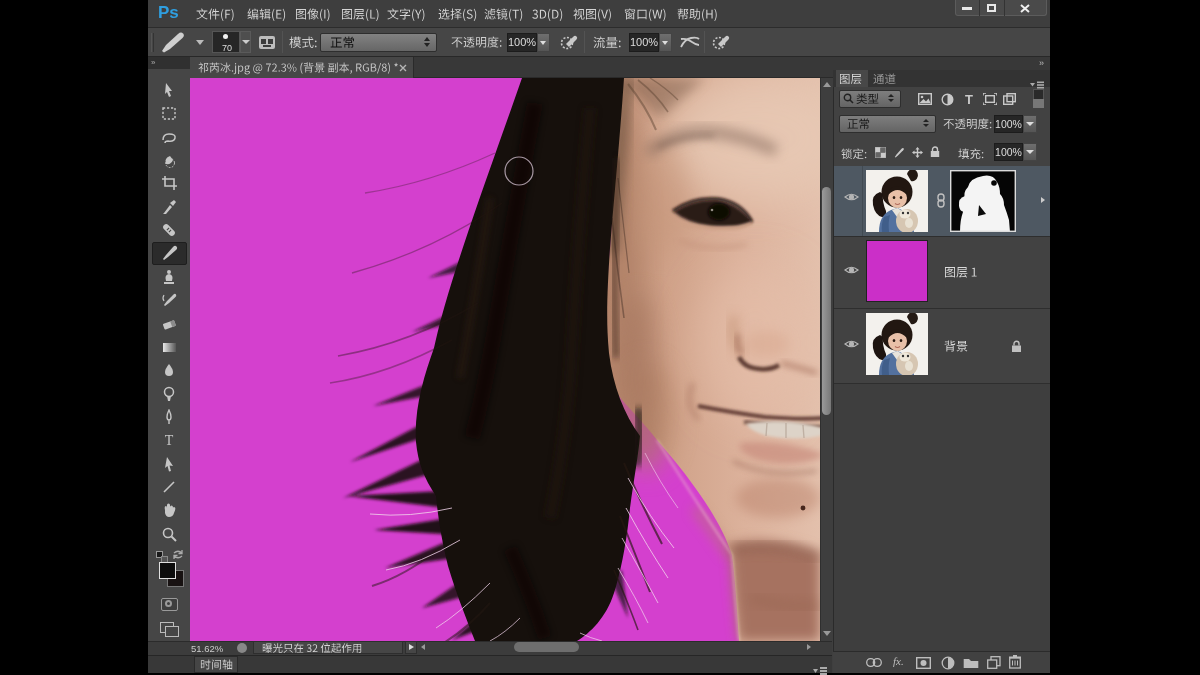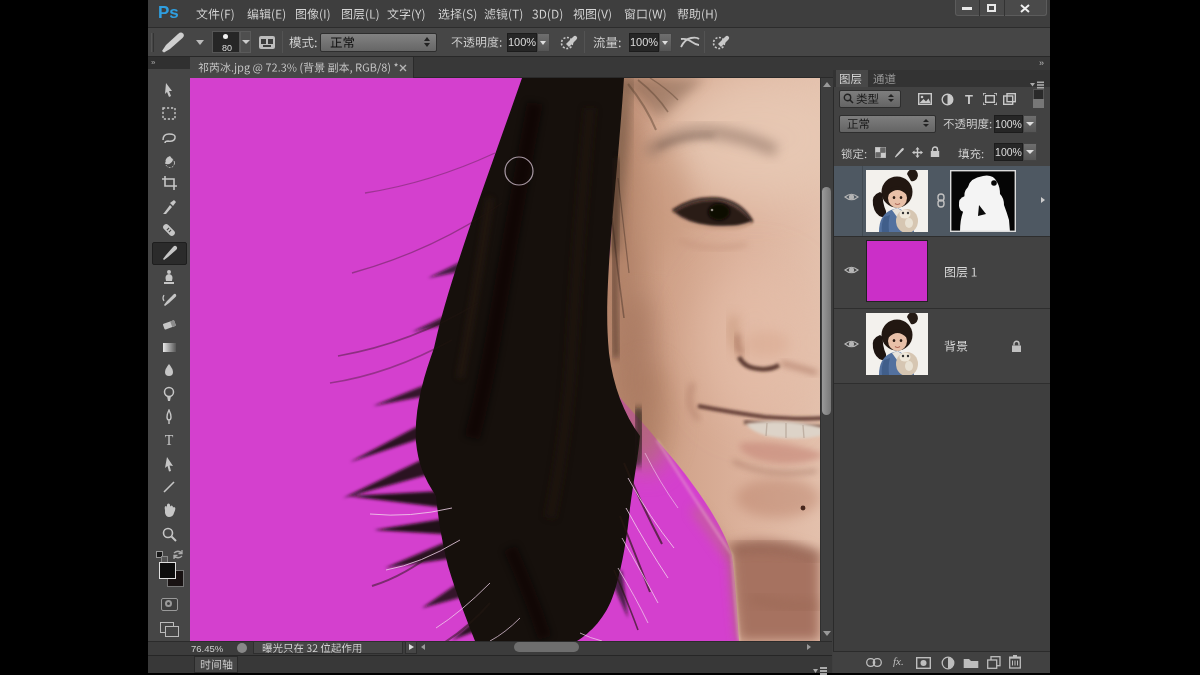--- a/index.html
+++ b/index.html
@@ -51,21 +51,21 @@
     <path d="M1 1 L9 8 M9 1 L1 8" stroke="#efefef" stroke-width="2"></path>
   </svg>
 <div class="abs" style="left:148px;top:28px;width:902px;height:29px;background:#464646;border-bottom:1px solid #282828"></div>
 <div class="abs" style="left:151px;top:33px;width:3px;height:19px;border-left:1px solid #555;border-right:1px solid #333"></div>
 <svg class="abs" style="left:158px;top:31px" width="32" height="23" viewBox="0 0 32 23">
 <path d="M4 20 L8 14 L20 3 Q23 0.5 25 2.5 Q27 4.5 24.5 7 L12 18 L6 21.5 Z" fill="#cfcfcf"></path>
   </svg>
 <div class="abs" style="left:196px;top:40px;width:0;height:0;border-left:4px solid transparent;border-right:4px solid transparent;border-top:5px solid #bbb"></div>
 <div class="abs" style="left:212px;top:31px;width:28px;height:22px;background:#262626;border:1px solid #555"></div>
 <div class="abs" style="left:223px;top:34px;width:5px;height:5px;border-radius:50%;background:#f2f2f2"></div>
-<div class="abs" style="left:219px;top:43px;width:16px;height:9px;color:#ddd;font-size:9px;text-align:center">80</div>
+<div class="abs" style="left:219px;top:43px;width:16px;height:9px;color:#ddd;font-size:9px;text-align:center">70</div>
 <div class="abs" style="left:240px;top:31px;width:11px;height:22px;background:#4e4e4e;border:1px solid #5a5a5a"></div>
 <div class="abs" style="left:242px;top:40px;width:0;height:0;border-left:4px solid transparent;border-right:4px solid transparent;border-top:4px solid #ccc"></div>
 <svg class="abs" style="left:258px;top:34px" width="18" height="17" viewBox="0 0 18 17">
 <rect x="1" y="2" width="16" height="13" rx="2" fill="#bdbdbd"></rect>
     <rect x="3" y="5" width="5" height="5" fill="#3c3c3c"></rect>
     <rect x="10" y="5" width="5" height="5" fill="#3c3c3c"></rect>
     <rect x="5" y="11" width="8" height="2" fill="#3c3c3c"></rect>
   </svg>
 <div class="abs" style="left:282px;top:31px;width:1px;height:22px;background:#333;border-right:1px solid #535353"></div>
 <svg style="position:absolute;left:289px;top:34px" width="30" height="18" viewBox="0 -13.1 30 18">
@@ -343,21 +343,21 @@
 
 <circle cx="329" cy="93" r="14" fill="none" stroke="#b9a8b6" stroke-width="1.2" opacity="0.9"></circle>
 </svg>
 
 </div>
 <div class="abs" style="left:820px;top:78px;width:13px;height:563px;background:#3e3e3e;border-left:1px solid #2f2f2f"></div>
 <div class="abs" style="left:823px;top:82px;width:0;height:0;border-left:4px solid transparent;border-right:4px solid transparent;border-bottom:5px solid #999"></div>
 <div class="abs" style="left:823px;top:631px;width:0;height:0;border-left:4px solid transparent;border-right:4px solid transparent;border-top:5px solid #999"></div>
 <div class="abs" style="left:822px;top:187px;width:9px;height:228px;background:linear-gradient(90deg,#9a9a9a,#787878);border-radius:5px"></div>
 <div class="abs" style="left:148px;top:641px;width:684px;height:14px;background:#3c3c3c;border-top:1px solid #2b2b2b"></div>
-<div class="abs" style="left:191px;top:643px;width:44px;height:11px;color:#ccc;font-size:9.5px">76.45%</div>
+<div class="abs" style="left:191px;top:643px;width:44px;height:11px;color:#ccc;font-size:9.5px">51.62%</div>
 <div class="abs" style="left:237px;top:643px;width:10px;height:10px;border-radius:50%;background:#888"></div>
 <div class="abs" style="left:253px;top:641px;width:150px;height:13px;background:#464646;border:1px solid #2e2e2e"></div>
 <svg style="position:absolute;left:262px;top:641px" width="102" height="15" viewBox="0 -11.0 102 15">
     <path d="M4.9 -6.8H8.6V-6.2H4.9ZM4.9 -7.9H8.6V-7.3H4.9ZM4.7 -1.8C5.0 -1.6 5.3 -1.2 5.5 -0.9L6.0 -1.3C5.8 -1.5 5.5 -1.9 5.2 -2.1ZM2.6 -4.3V-1.9H1.4V-4.3ZM2.6 -5.1H1.4V-7.4H2.6ZM0.8 -8.1V-0.4H1.4V-1.2H3.3V-8.1ZM3.9 -5.0V-4.4H5.2V-3.7H3.6V-3.1H5.1C4.6 -2.6 3.9 -2.2 3.3 -2.0C3.4 -1.9 3.6 -1.6 3.7 -1.5C4.4 -1.8 5.3 -2.4 5.8 -3.1H7.8C8.3 -2.5 9.0 -1.8 9.7 -1.4C9.8 -1.6 10.0 -1.8 10.1 -1.9C9.6 -2.2 8.9 -2.6 8.5 -3.1H10.0V-3.7H8.4V-4.4H9.7V-5.0H8.4V-5.6H9.4V-8.5H4.2V-5.6H5.2V-5.0ZM5.9 -5.6H7.7V-5.0H5.9ZM5.9 -3.7V-4.4H7.7V-3.7ZM8.3 -2.1C8.1 -1.8 7.6 -1.4 7.3 -1.1L7.1 -1.2V-2.8H6.4V-1.2C5.3 -0.8 4.2 -0.4 3.5 -0.1L3.7 0.5C4.5 0.2 5.5 -0.2 6.4 -0.7V0.1C6.4 0.2 6.4 0.3 6.2 0.3C6.1 0.3 5.7 0.3 5.2 0.3C5.3 0.4 5.4 0.7 5.4 0.8C6.1 0.8 6.5 0.8 6.8 0.7C7.0 0.7 7.1 0.5 7.1 0.1V-0.6C7.9 -0.3 8.7 0.2 9.3 0.5L9.6 -0.0C9.2 -0.3 8.5 -0.6 7.8 -0.9C8.1 -1.2 8.5 -1.5 8.8 -1.8Z M11.9 -8.0C12.5 -7.2 13.0 -6.1 13.2 -5.4L14.0 -5.7C13.8 -6.4 13.2 -7.5 12.7 -8.3ZM18.8 -8.4C18.6 -7.6 18.0 -6.4 17.5 -5.7L18.2 -5.4C18.7 -6.1 19.2 -7.2 19.7 -8.1ZM15.3 -8.8V-4.8H11.1V-4.1H13.9C13.7 -2.1 13.3 -0.6 10.9 0.2C11.0 0.3 11.3 0.6 11.4 0.8C14.0 -0.0 14.5 -1.8 14.7 -4.1H16.7V-0.3C16.7 0.6 16.9 0.8 17.9 0.8C18.0 0.8 19.2 0.8 19.4 0.8C20.3 0.8 20.5 0.4 20.6 -1.4C20.4 -1.4 20.0 -1.6 19.8 -1.7C19.8 -0.2 19.7 0.1 19.3 0.1C19.1 0.1 18.1 0.1 17.9 0.1C17.5 0.1 17.5 0.0 17.5 -0.3V-4.1H20.5V-4.8H16.1V-8.8Z M27.2 -1.9C28.3 -1.1 29.6 0.1 30.2 0.8L30.9 0.4C30.3 -0.4 28.9 -1.5 27.9 -2.3ZM24.5 -2.3C23.9 -1.4 22.6 -0.3 21.5 0.3C21.7 0.5 22.0 0.7 22.1 0.9C23.3 0.2 24.5 -0.9 25.3 -2.0ZM23.5 -7.3H29.0V-4.0H23.5ZM22.7 -8.0V-3.3H29.9V-8.0Z M35.6 -8.8C35.5 -8.3 35.3 -7.7 35.0 -7.2H32.2V-6.4H34.7C34.0 -5.1 33.1 -3.8 31.9 -3.0C32.0 -2.8 32.2 -2.5 32.3 -2.3C32.7 -2.6 33.2 -3.0 33.5 -3.3V0.8H34.3V-4.3C34.8 -4.9 35.2 -5.7 35.6 -6.4H41.4V-7.2H35.9C36.1 -7.7 36.3 -8.1 36.4 -8.6ZM37.8 -5.9V-3.9H35.4V-3.1H37.8V-0.1H35.0V0.6H41.3V-0.1H38.6V-3.1H41.0V-3.9H38.6V-5.9Z M47.1 0.1C48.5 0.1 49.6 -0.7 49.6 -2.1C49.6 -3.1 48.9 -3.8 48.0 -4.0V-4.1C48.8 -4.3 49.3 -5.0 49.3 -5.9C49.3 -7.1 48.4 -7.8 47.1 -7.8C46.2 -7.8 45.5 -7.4 44.9 -6.9L45.5 -6.3C45.9 -6.8 46.4 -7.1 47.1 -7.1C47.9 -7.1 48.4 -6.6 48.4 -5.8C48.4 -5.0 47.8 -4.4 46.2 -4.4V-3.6C48.0 -3.6 48.6 -3.0 48.6 -2.1C48.6 -1.2 48.0 -0.7 47.1 -0.7C46.2 -0.7 45.6 -1.1 45.2 -1.5L44.7 -0.9C45.2 -0.4 45.9 0.1 47.1 0.1Z M50.6 0.0H55.5V-0.8H53.4C53.0 -0.8 52.5 -0.8 52.1 -0.8C53.9 -2.5 55.1 -4.0 55.1 -5.6C55.1 -6.9 54.2 -7.8 52.9 -7.8C51.9 -7.8 51.2 -7.4 50.6 -6.7L51.2 -6.2C51.6 -6.7 52.1 -7.1 52.8 -7.1C53.7 -7.1 54.2 -6.4 54.2 -5.5C54.2 -4.2 53.1 -2.7 50.6 -0.6Z M62.2 -6.9V-6.1H68.0V-6.9ZM62.9 -5.3C63.2 -3.9 63.6 -1.9 63.6 -0.8L64.4 -1.1C64.3 -2.1 64.0 -4.0 63.6 -5.5ZM64.3 -8.7C64.5 -8.2 64.8 -7.5 64.8 -7.0L65.6 -7.3C65.5 -7.7 65.3 -8.4 65.1 -8.9ZM61.8 -0.4V0.4H68.4V-0.4H66.2C66.6 -1.8 67.0 -3.8 67.3 -5.4L66.5 -5.6C66.3 -4.0 65.9 -1.8 65.5 -0.4ZM61.4 -8.8C60.8 -7.2 59.8 -5.6 58.8 -4.6C58.9 -4.4 59.1 -4.0 59.2 -3.8C59.6 -4.2 59.9 -4.6 60.2 -5.1V0.8H61.0V-6.3C61.4 -7.0 61.8 -7.8 62.1 -8.6Z M69.9 -4.1C69.9 -2.2 69.8 -0.5 69.1 0.6C69.3 0.6 69.7 0.8 69.8 0.9C70.1 0.3 70.3 -0.4 70.4 -1.2C71.2 0.2 72.5 0.6 74.7 0.6H78.7C78.8 0.3 78.9 -0.0 79.1 -0.2C78.4 -0.2 75.2 -0.2 74.7 -0.2C73.7 -0.2 72.9 -0.3 72.3 -0.5V-2.6H74.0V-3.3H72.3V-4.9H74.1V-5.6H72.1V-6.9H73.9V-7.6H72.1V-8.8H71.4V-7.6H69.6V-6.9H71.4V-5.6H69.4V-4.9H71.6V-0.9C71.1 -1.2 70.8 -1.8 70.6 -2.6C70.6 -3.0 70.6 -3.5 70.6 -4.0ZM74.6 -5.4V-2.0C74.6 -1.1 74.9 -0.9 75.9 -0.9C76.1 -0.9 77.5 -0.9 77.7 -0.9C78.6 -0.9 78.9 -1.2 79.0 -2.7C78.8 -2.8 78.4 -2.9 78.3 -3.1C78.2 -1.8 78.1 -1.6 77.7 -1.6C77.4 -1.6 76.2 -1.6 76.0 -1.6C75.5 -1.6 75.4 -1.6 75.4 -2.0V-4.7H77.6V-4.5H78.4V-8.3H74.5V-7.6H77.6V-5.4Z M84.9 -8.7C84.4 -7.2 83.5 -5.6 82.6 -4.6C82.7 -4.5 83.0 -4.2 83.2 -4.1C83.7 -4.7 84.2 -5.5 84.7 -6.3H85.4V0.8H86.2V-1.7H89.4V-2.5H86.2V-4.1H89.2V-4.8H86.2V-6.3H89.5V-7.1H85.1C85.3 -7.5 85.5 -8.0 85.6 -8.5ZM82.4 -8.8C81.8 -7.2 80.8 -5.6 79.7 -4.6C79.9 -4.4 80.1 -4.0 80.2 -3.8C80.6 -4.2 80.9 -4.6 81.2 -5.1V0.8H82.0V-6.3C82.4 -7.0 82.8 -7.8 83.1 -8.5Z M91.5 -8.1V-4.3C91.5 -2.8 91.4 -0.9 90.2 0.4C90.4 0.5 90.7 0.7 90.8 0.9C91.6 0.0 92.0 -1.2 92.1 -2.4H94.8V0.7H95.6V-2.4H98.4V-0.2C98.4 -0.0 98.3 0.0 98.1 0.0C97.9 0.0 97.2 0.1 96.5 0.0C96.6 0.2 96.7 0.6 96.7 0.8C97.7 0.8 98.3 0.8 98.7 0.7C99.0 0.5 99.2 0.3 99.2 -0.2V-8.1ZM92.2 -7.3H94.8V-5.6H92.2ZM98.4 -7.3V-5.6H95.6V-7.3ZM92.2 -4.9H94.8V-3.1H92.2C92.2 -3.5 92.2 -3.9 92.2 -4.3ZM98.4 -4.9V-3.1H95.6V-4.9Z" fill="#d6d6d6"></path>
   </svg>
 <div class="abs" style="left:405px;top:641px;width:12px;height:13px;background:#464646;border:1px solid #2e2e2e"></div>
 <div class="abs" style="left:409px;top:644px;width:0;height:0;border-top:3.5px solid transparent;border-bottom:3.5px solid transparent;border-left:5px solid #ddd"></div>
 <div class="abs" style="left:421px;top:644px;width:0;height:0;border-top:3px solid transparent;border-bottom:3px solid transparent;border-right:4px solid #999"></div>
 <div class="abs" style="left:514px;top:642px;width:65px;height:10px;background:#6e6e6e;border-radius:5px"></div>
 <div class="abs" style="left:807px;top:644px;width:0;height:0;border-top:3px solid transparent;border-bottom:3px solid transparent;border-left:4px solid #999"></div>

